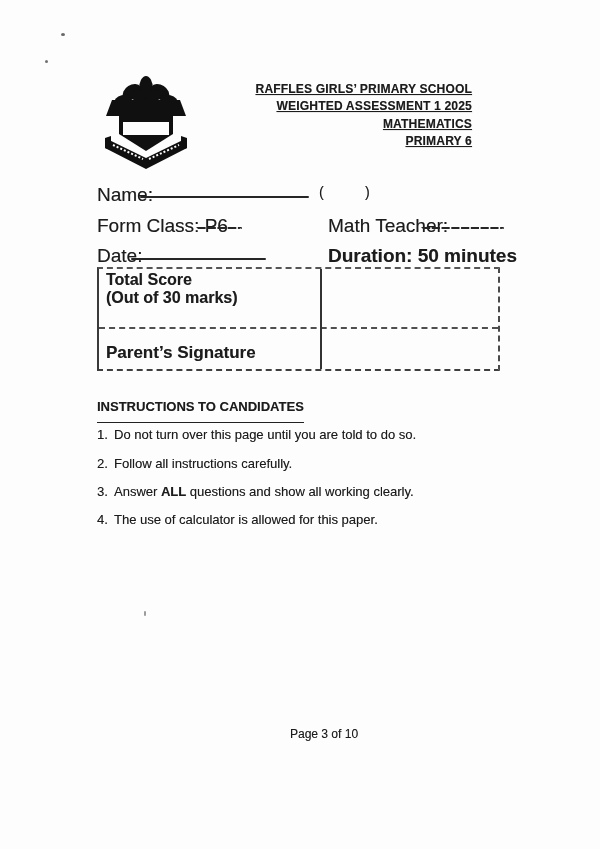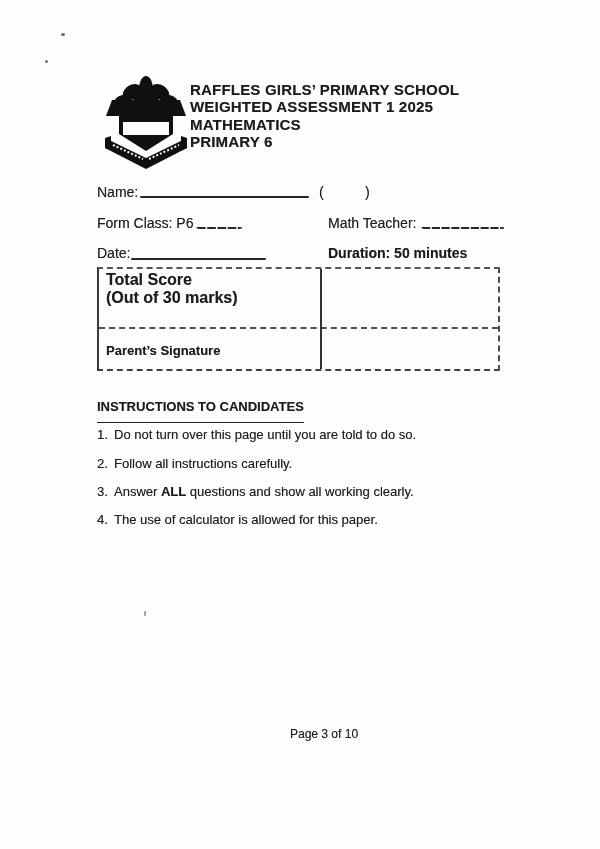--- a/index.html
+++ b/index.html
@@ -12,28 +12,29 @@
     color:#1c1c1c;
     overflow:hidden;
     text-shadow:0.2px 0.2px 0.35px rgba(25,25,25,0.45);
   }
   .abs{position:absolute;}
 
   
   .crest{left:103px;top:76px;width:86px;height:97px;}
   .title-block{
     left:190px;top:81px;width:282px;
-    text-align:left;font-weight:bold;
-    font-size:15px;line-height:17.3px;
+    text-align:right;font-weight:bold;
+    font-size:12px;line-height:17.3px;
     letter-spacing:0.2px;
     white-space:nowrap;
+    text-decoration:underline;
   }
 
   
-  .field-label{font-size:14px;white-space:nowrap;text-align:center;}
+  .field-label{font-size:19px;white-space:nowrap;text-align:center;}
   .blank{height:0;border-bottom:2px solid #262626;border-radius:1px;}
   .name-label{left:97px;top:184px;}
   .name-blank{left:140px;top:196px;width:169px;}
   .paren{font-size:14px;}
   .paren-open{left:319px;top:184px;}
   .paren-close{left:365px;top:184px;}
   .formclass-label{left:97px;top:215px;}
   .formclass-blank{left:196px;top:227px;width:46px;border-bottom-style:dashed;}
   .teacher-label{left:328px;top:215px;}
   .teacher-blank{left:421px;top:227px;width:83px;border-bottom-style:dashed;}
@@ -46,21 +47,21 @@
     left:97px;top:267px;width:403px;height:104px;
     border-left:2px solid #3a3a3a;
     border-right:2px dashed #4a4a4a;
     border-top:2px dashed #555;
     border-bottom:2px dashed #3f3f3f;
     box-sizing:border-box;
   }
   .score-mid{position:absolute;left:0;right:0;top:58px;border-top:2px dashed #4f4f4f;}
   .score-divider{position:absolute;left:221px;top:0;bottom:0;border-left:2px solid #333;}
   .total-score{position:absolute;left:7px;top:2px;font-weight:bold;font-size:16px;line-height:18px;white-space:nowrap;}
-  .parent-sig{position:absolute;left:7px;top:74px;font-weight:bold;font-size:13px;white-space:nowrap;}
+  .parent-sig{position:absolute;left:7px;top:74px;font-weight:bold;font-size:17px;white-space:nowrap;}
 
   
   .instr-heading{
     left:97px;top:399px;
     font-weight:bold;font-size:13px;
     border-bottom:1.5px solid #222;
     padding-bottom:8px;white-space:nowrap;
   }
   .instr-item{left:97px;font-size:13px;display:flex;white-space:pre;}
   .instr-num{width:17px;flex:0 0 17px;}

